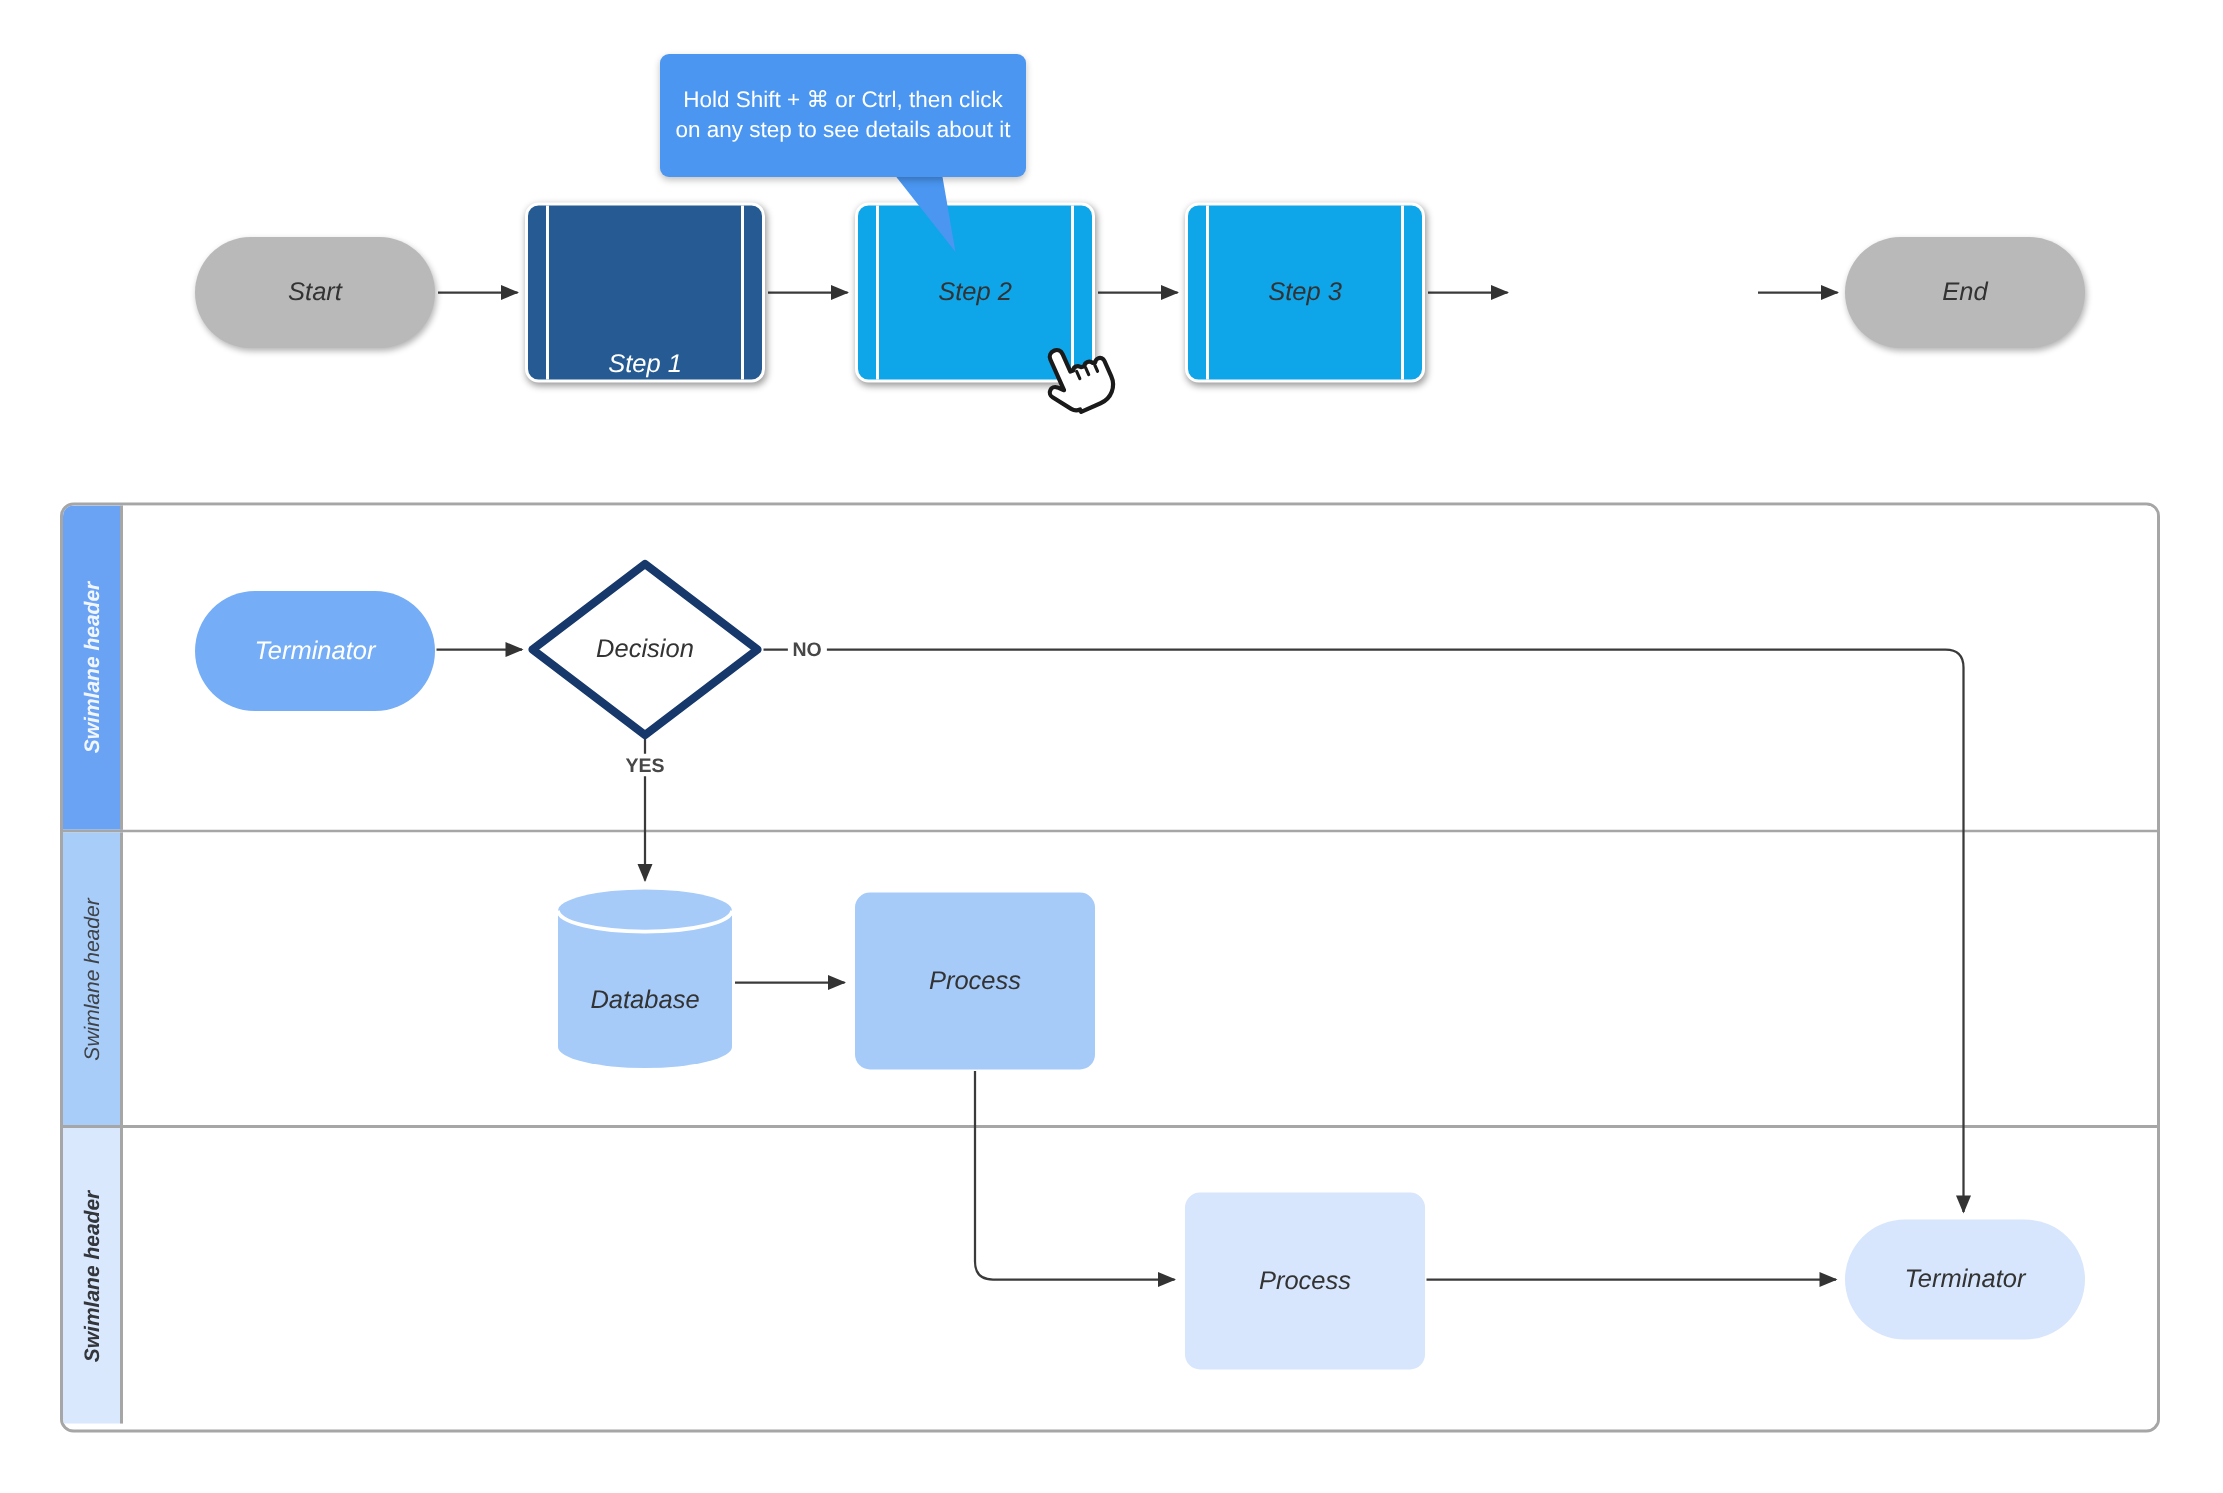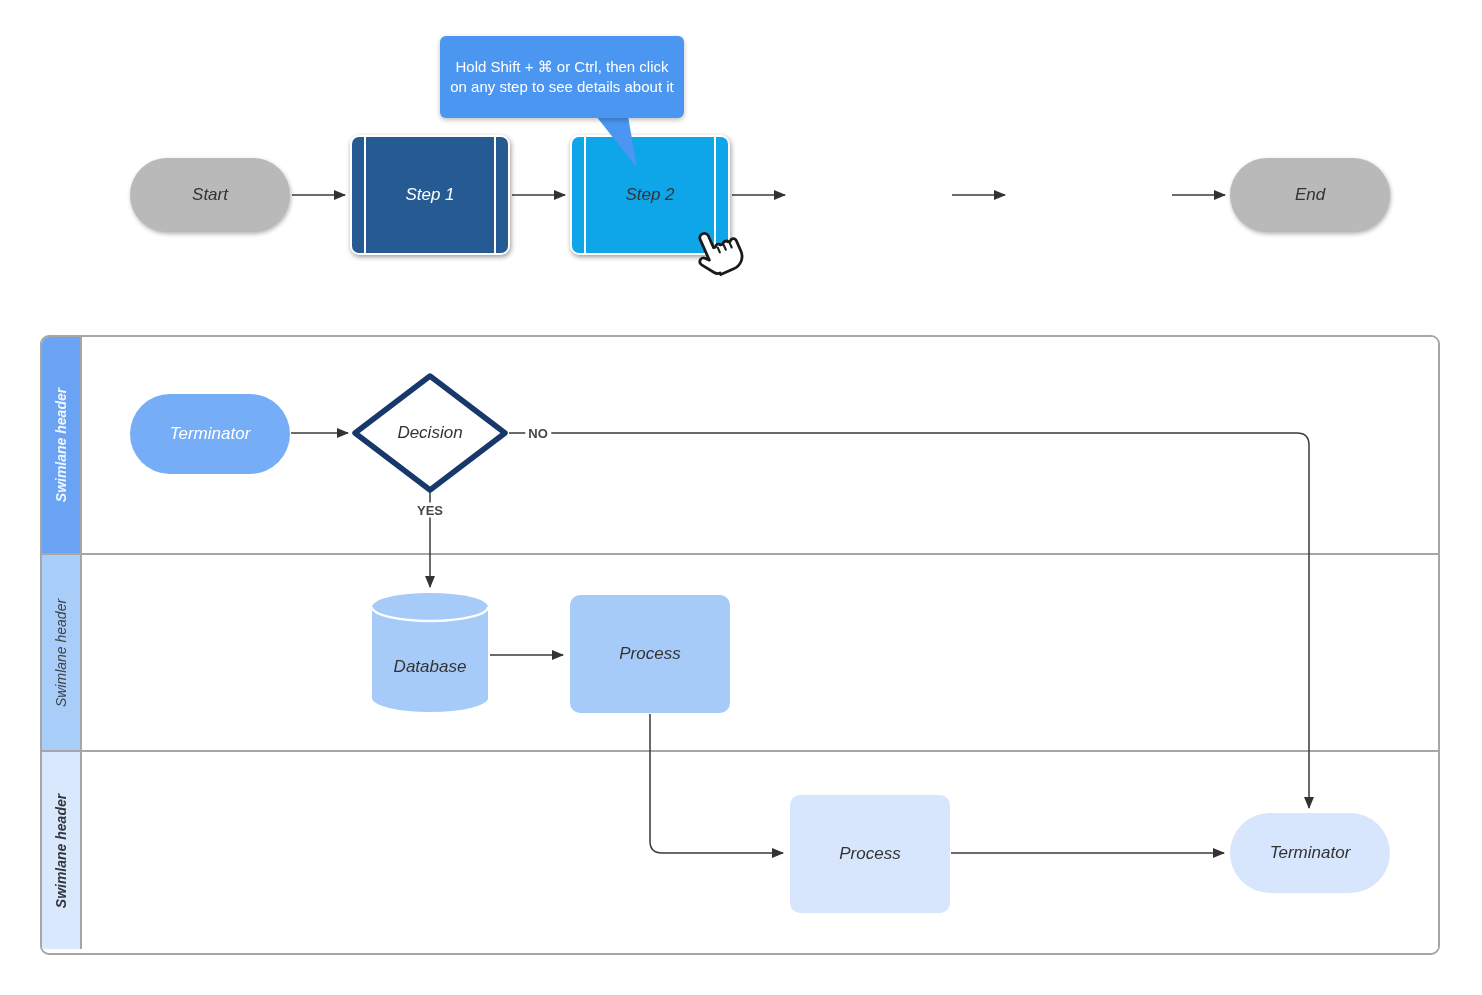--- a/index.html
+++ b/index.html
@@ -17,21 +17,21 @@
     background:#0ea5e9;border:2.5px solid #fff;border-radius:9px;
     box-shadow:1px 2px 5px rgba(0,0,0,.40);
   }
   .pp::before,.pp::after{
     content:"";position:absolute;top:0;bottom:0;width:1.6px;background:#fff;
   }
   .pp::before{left:12px;} .pp::after{right:12px;}
   .pp-selected{background:#255a93;}
   .pp-selected .shape-label{color:#ffffff;}
   .n-start{left:130px;top:158px;width:160px;height:74px;}
-  .n-step1{left:350px;top:135px;width:160px;height:120px;}
+  .n-step1{left:350px;top:135px;width:160px;height:120px;align-items:flex-end;}
   .n-step2{left:570px;top:135px;width:160px;height:120px;}
   .n-step3{left:790px;top:135px;width:160px;height:120px;}
   .n-step4{left:1010px;top:135px;width:160px;height:120px;}
   .n-end{left:1230px;top:158px;width:160px;height:74px;}
   
   .tooltip{
     position:absolute;left:440px;top:36px;width:244px;height:82px;
     background:#4a96f1;border-radius:6px;color:#fff;
     display:flex;align-items:center;justify-content:center;text-align:center;
     font-size:15px;line-height:20px;padding:4px 10px;box-sizing:border-box;
@@ -128,20 +128,23 @@
 
   <div class="shape pill term-gray n-start">
     <span class="shape-label">Start</span>
   </div>
   <div class="shape pp pp-selected n-step1">
     <span class="shape-label">Step 1</span>
   </div>
   <div class="shape pp n-step2">
     <span class="shape-label">Step 2</span>
   </div>
+  <div class="shape pp n-step3">
+    <span class="shape-label">Step 3</span>
+  </div>
   <div class="shape pill term-gray n-end">
     <span class="shape-label">End</span>
   </div>
 
   <div class="tooltip">
     <span>Hold Shift + ⌘ or Ctrl, then click on any step to see details about it</span>
   </div>
   <svg class="tooltip-tail" width="50" height="56" viewBox="0 0 50 56">
     <polygon points="2,2 34,2 43,54" fill="#4a96f1"></polygon>
   </svg>

